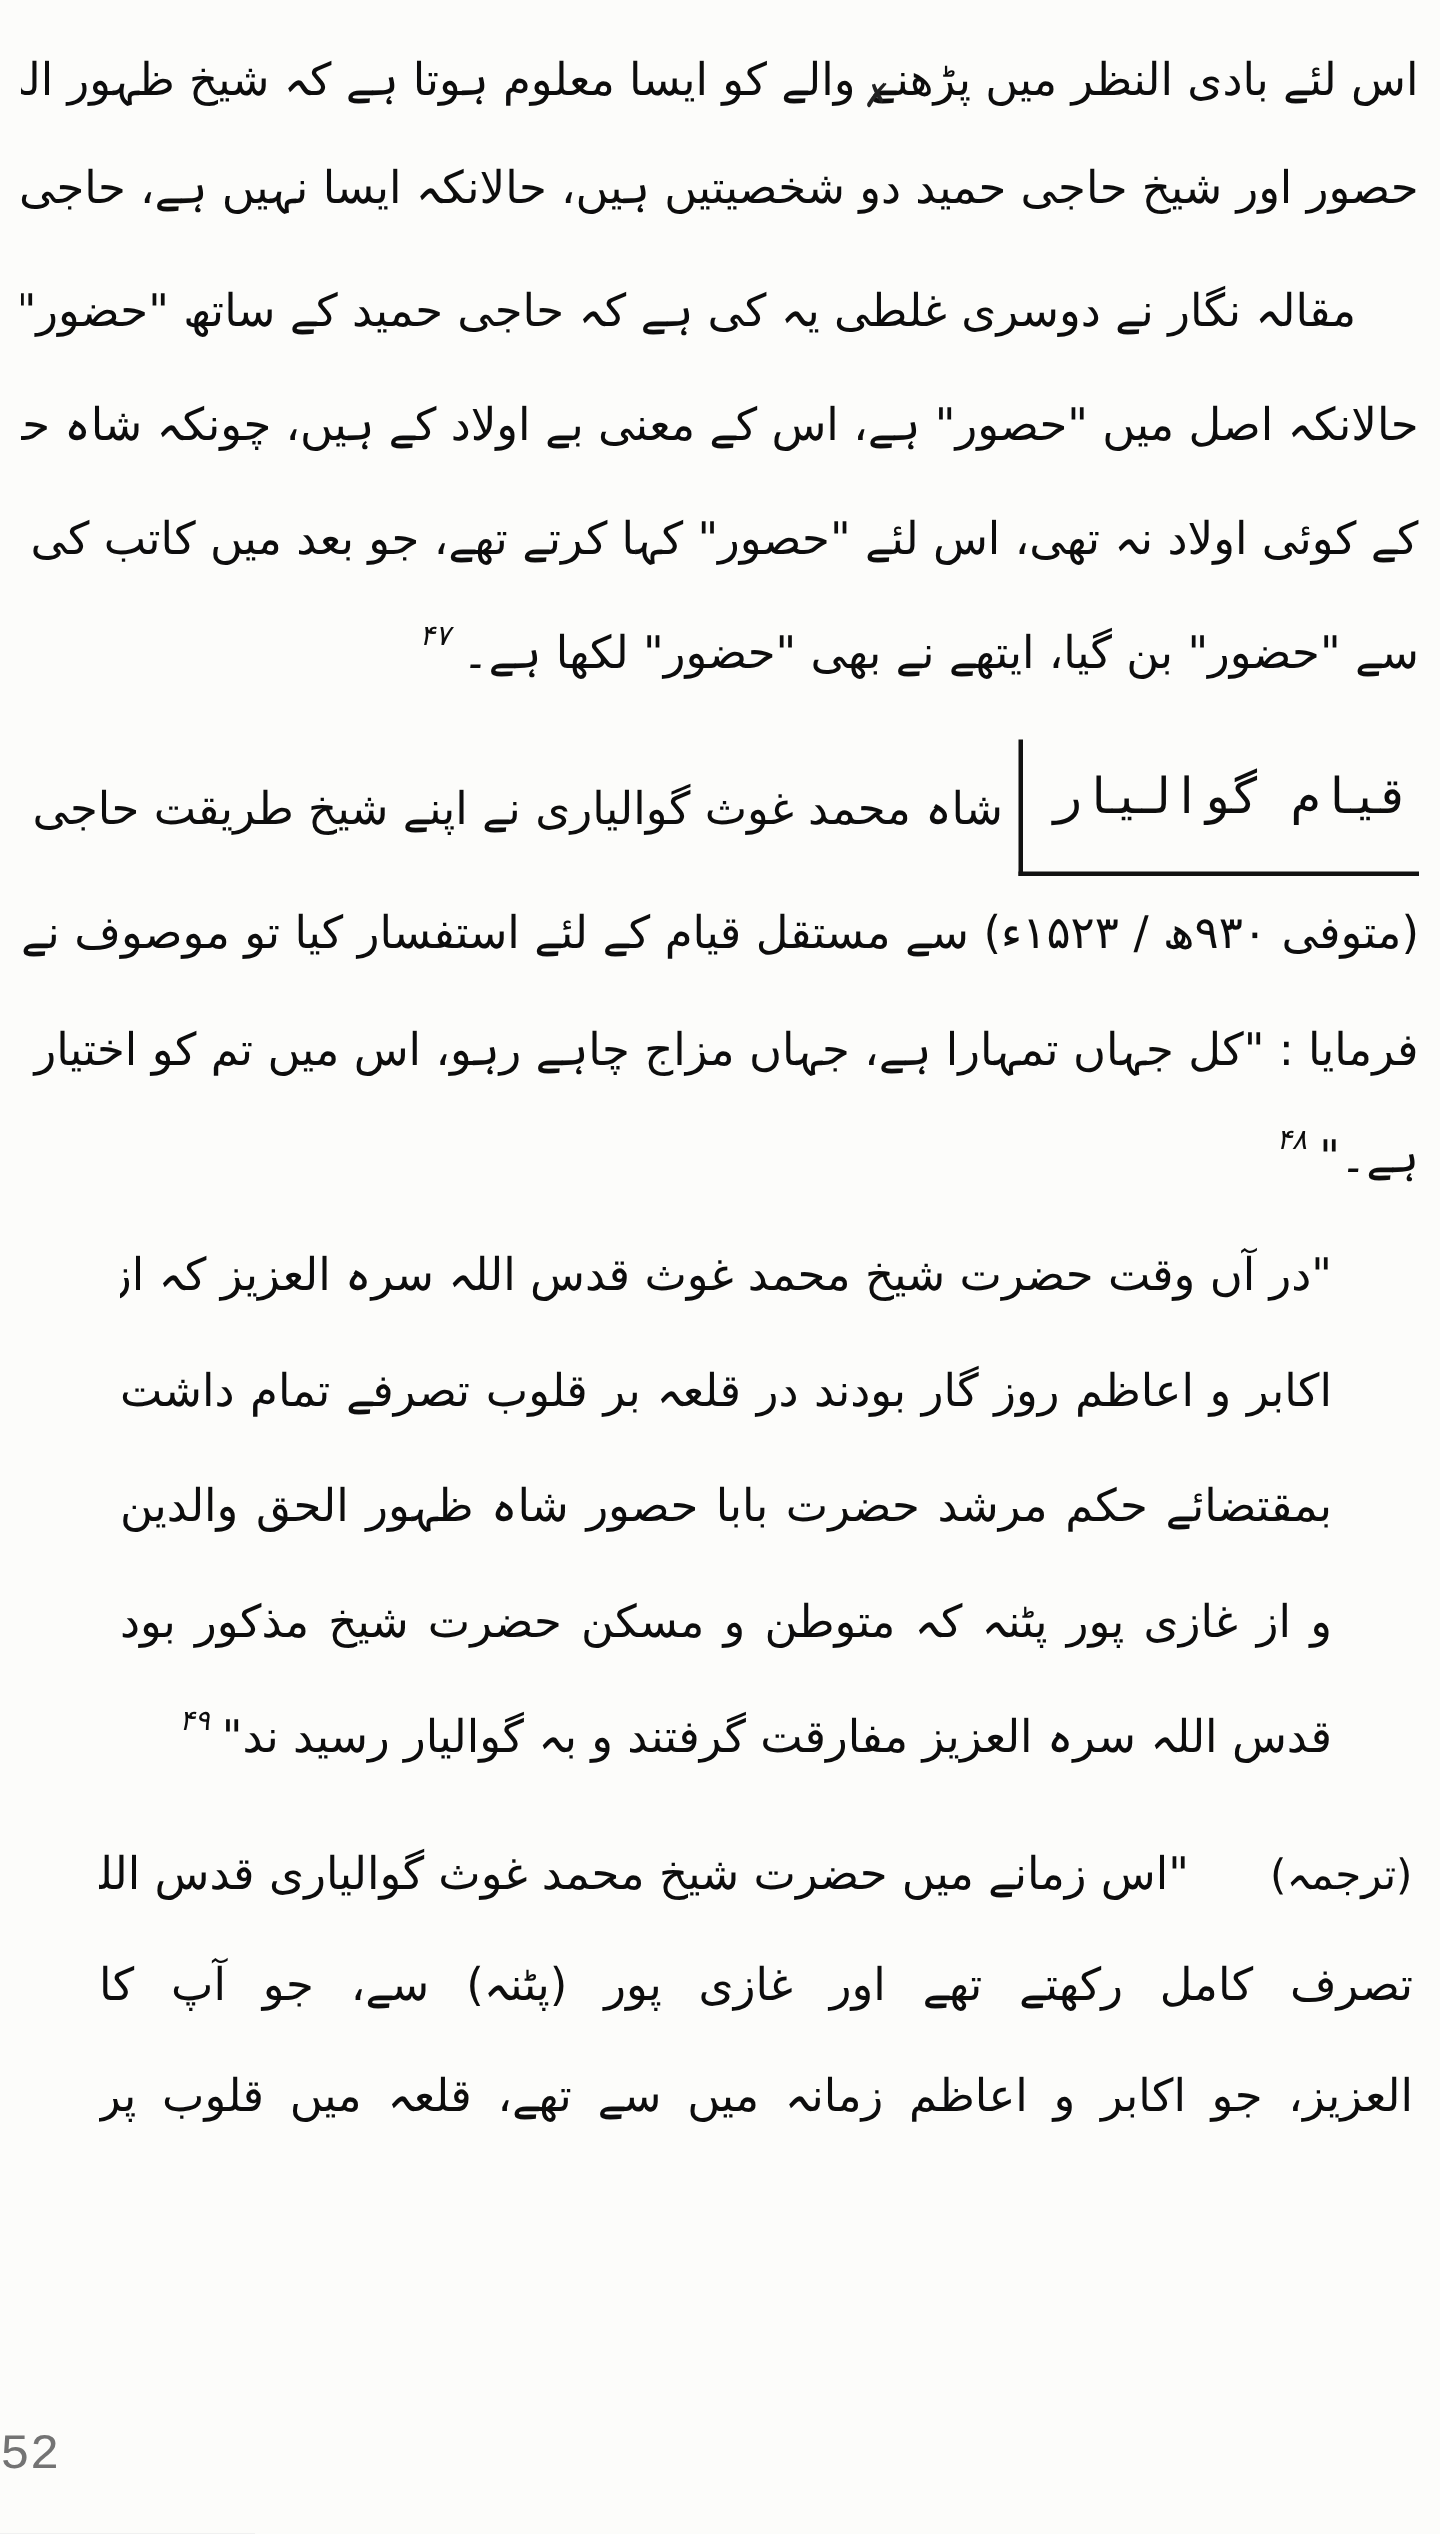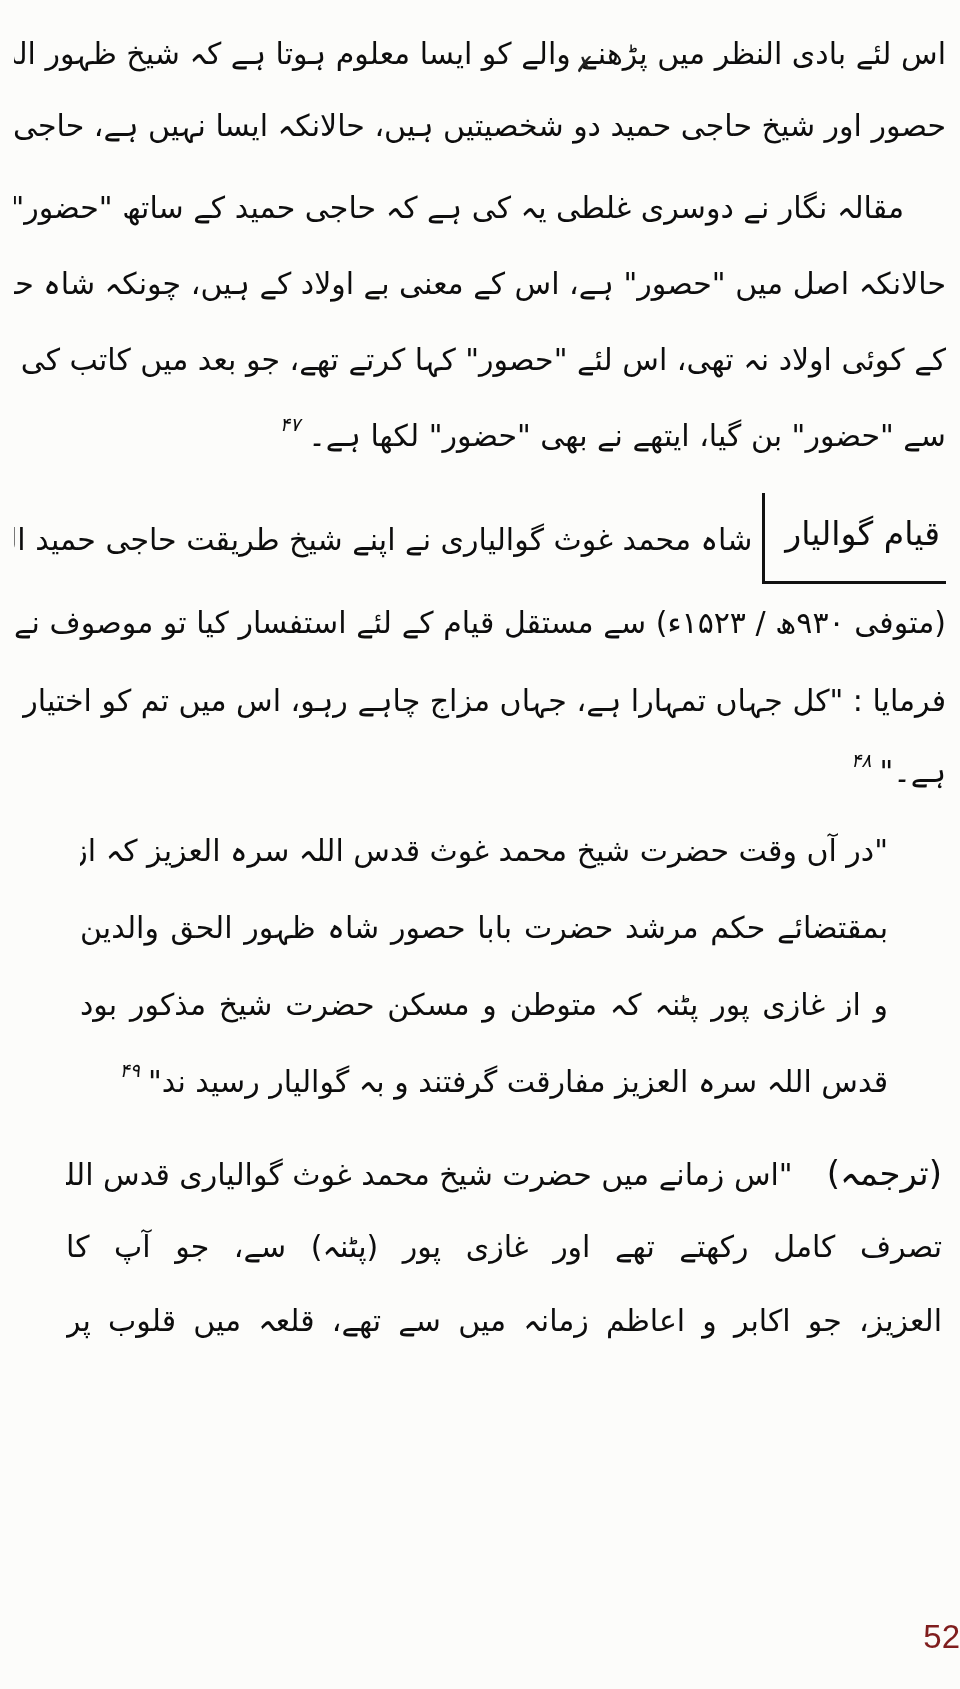--- a/index.html
+++ b/index.html
@@ -42,45 +42,46 @@
   }
   .sidehead{
     flex:0 0 auto;
     border-left:3px solid #111;
     border-bottom:3px solid #111;
     padding:6px 6px 12px 20px;
     margin-left:10px;
     font-size:33px;
     line-height:70px;
     white-space:nowrap;
+    font-family:Liberation Mono, monospace;
   }
   .beside{flex:1 1 auto;--lh:76px;margin-bottom:6px;}
   .fn{
     display:inline-block;
     font-size:19px;
     position:relative;top:-15px;
     margin:0 8px;
     letter-spacing:2px;
     font-style:italic;
   }
   .lbl{
     display:inline-block;
-    font-size:34px;
-    margin-left:34px;
+    font-size:28px;
+    margin-left:54px;
   }
   .corr{
     position:absolute;left:auto;right:366px;top:52px;
     font-size:22px;color:#222;
     direction:ltr;
   }
   .pageno{
     position:absolute;top:1618px;left:0;width:100%;
-    text-align:right;
-    font-family:Liberation Sans, sans-serif;
-    font-size:33px;color:#7f1d1d;
+    text-align:left;
+    font-family:Liberation Mono, monospace;
+    font-size:33px;color:#737373;
     direction:ltr;
   }
 </style>
 </head>
 <body>
 
 <div class="page">
   <div class="inner">
 
     <span class="corr">✗</span>
@@ -110,20 +111,21 @@
         <div class="line al-j"><span>(متوفی ۹۳۰ھ / ۱۵۲۳ء) سے مستقل قیام کے لئے استفسار کیا تو موصوف نے</span></div>
         <div class="line al-j"><span>فرمایا : "کل جہاں تمہارا ہے، جہاں مزاج چاہے رہو، اس میں تم کو اختیار دیا گیا</span></div>
       </div>
     <div class="sec hes-row">
         <div class="line al-r"><span>ہے۔"</span><span class="fn">۴۸</span></div>
       </div>
 
 
     <div class="sec quote">
         <div class="line al-j"><span>"در آں وقت حضرت شیخ محمد غوث قدس اللہ سرہ العزیز کہ از</span></div>
+        <div class="line al-j"><span>اکابر و اعاظم روز گار بودند در قلعہ بر قلوب تصرفے تمام داشت</span></div>
         <div class="line al-j"><span>بمقتضائے حکم مرشد حضرت بابا حصور شاہ ظہور الحق والدین</span></div>
         <div class="line al-j"><span>و از غازی پور پٹنہ کہ متوطن و مسکن حضرت شیخ مذکور بود</span></div>
         <div class="line al-r"><span>قدس اللہ سرہ العزیز مفارقت گرفتند و بہ گوالیار رسید ند"</span><span class="fn">۴۹</span></div>
       </div>
 
     <div class="sec transl">
         <div class="line al-j"><span class="lbl">(ترجمہ)</span><span>"اس زمانے میں حضرت شیخ محمد غوث گوالیاری قدس اللہ سرہ</span></div>
         <div class="line al-j"><span>تصرف کامل رکھتے تھے اور غازی پور (پٹنہ) سے، جو آپ کا</span></div>
         <div class="line al-j"><span>العزیز، جو اکابر و اعاظم زمانہ میں سے تھے، قلعہ میں قلوب پر</span></div>
       </div>

